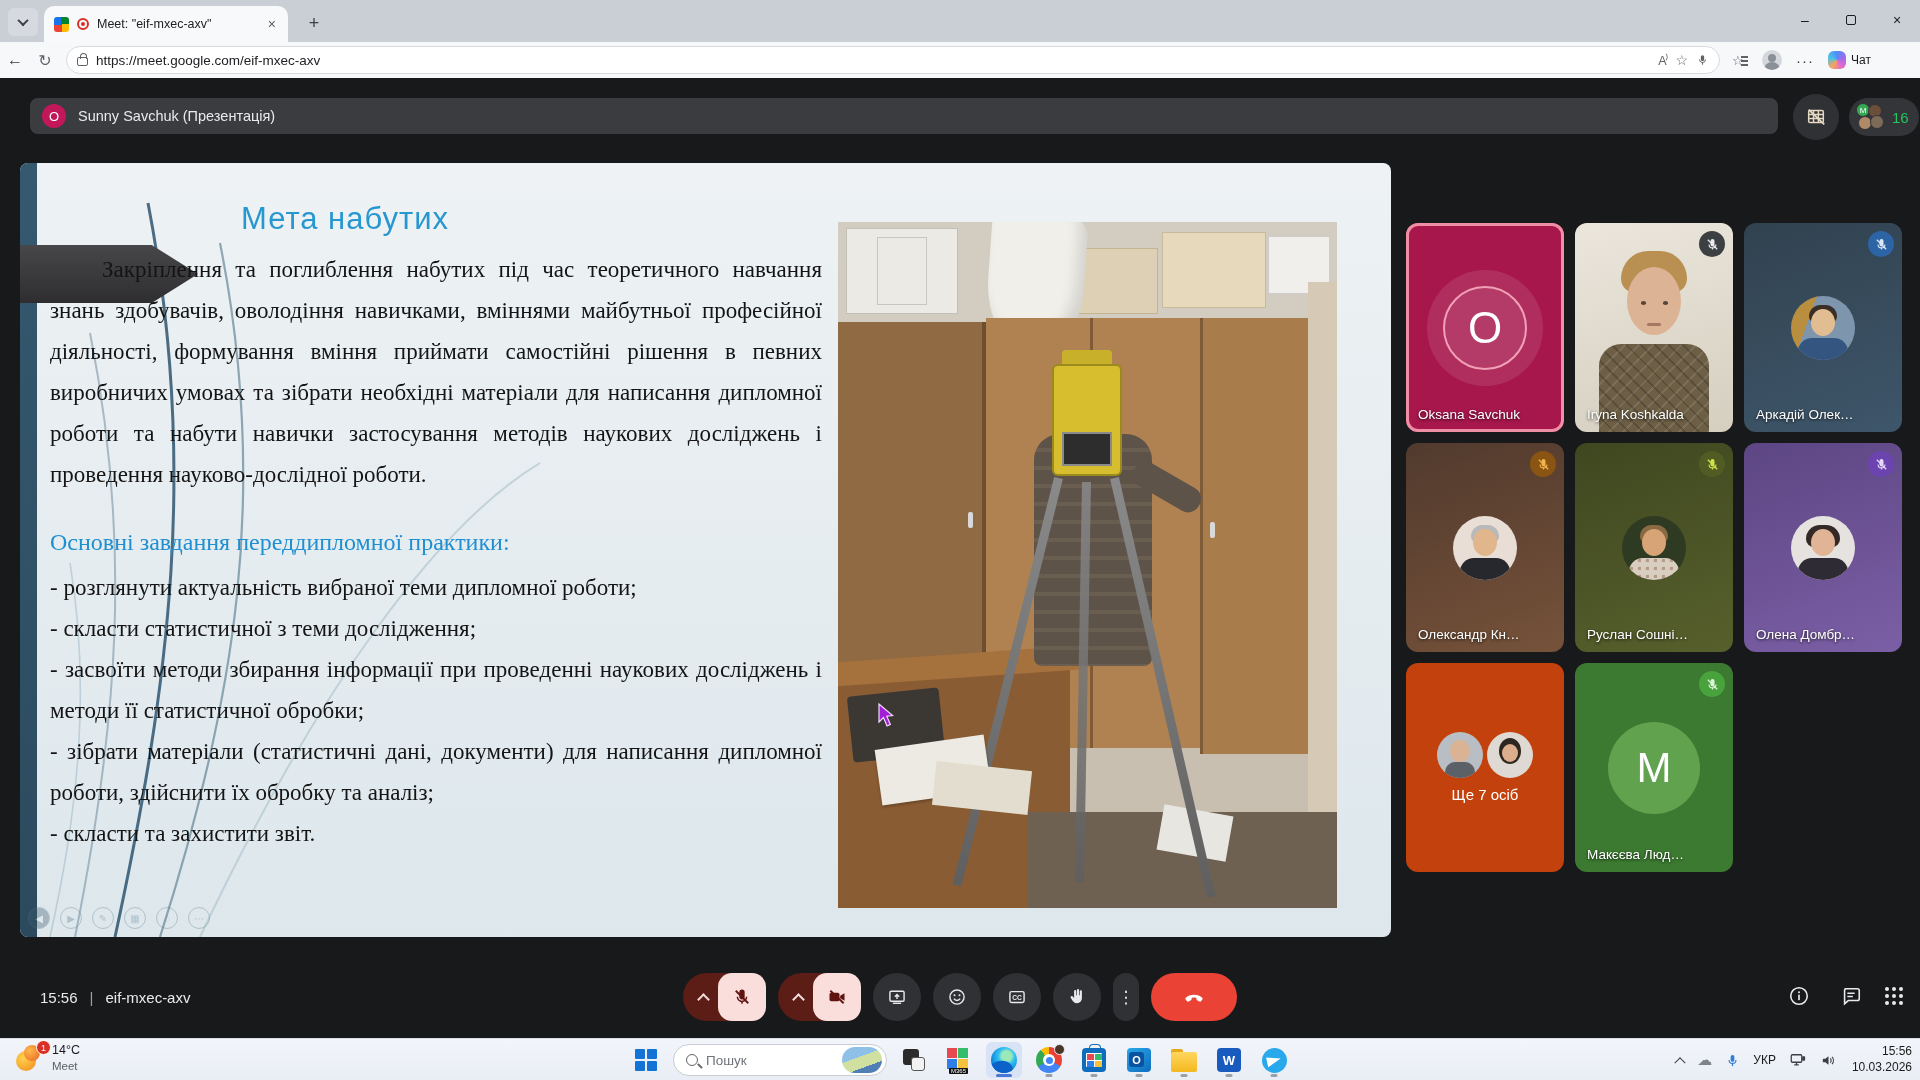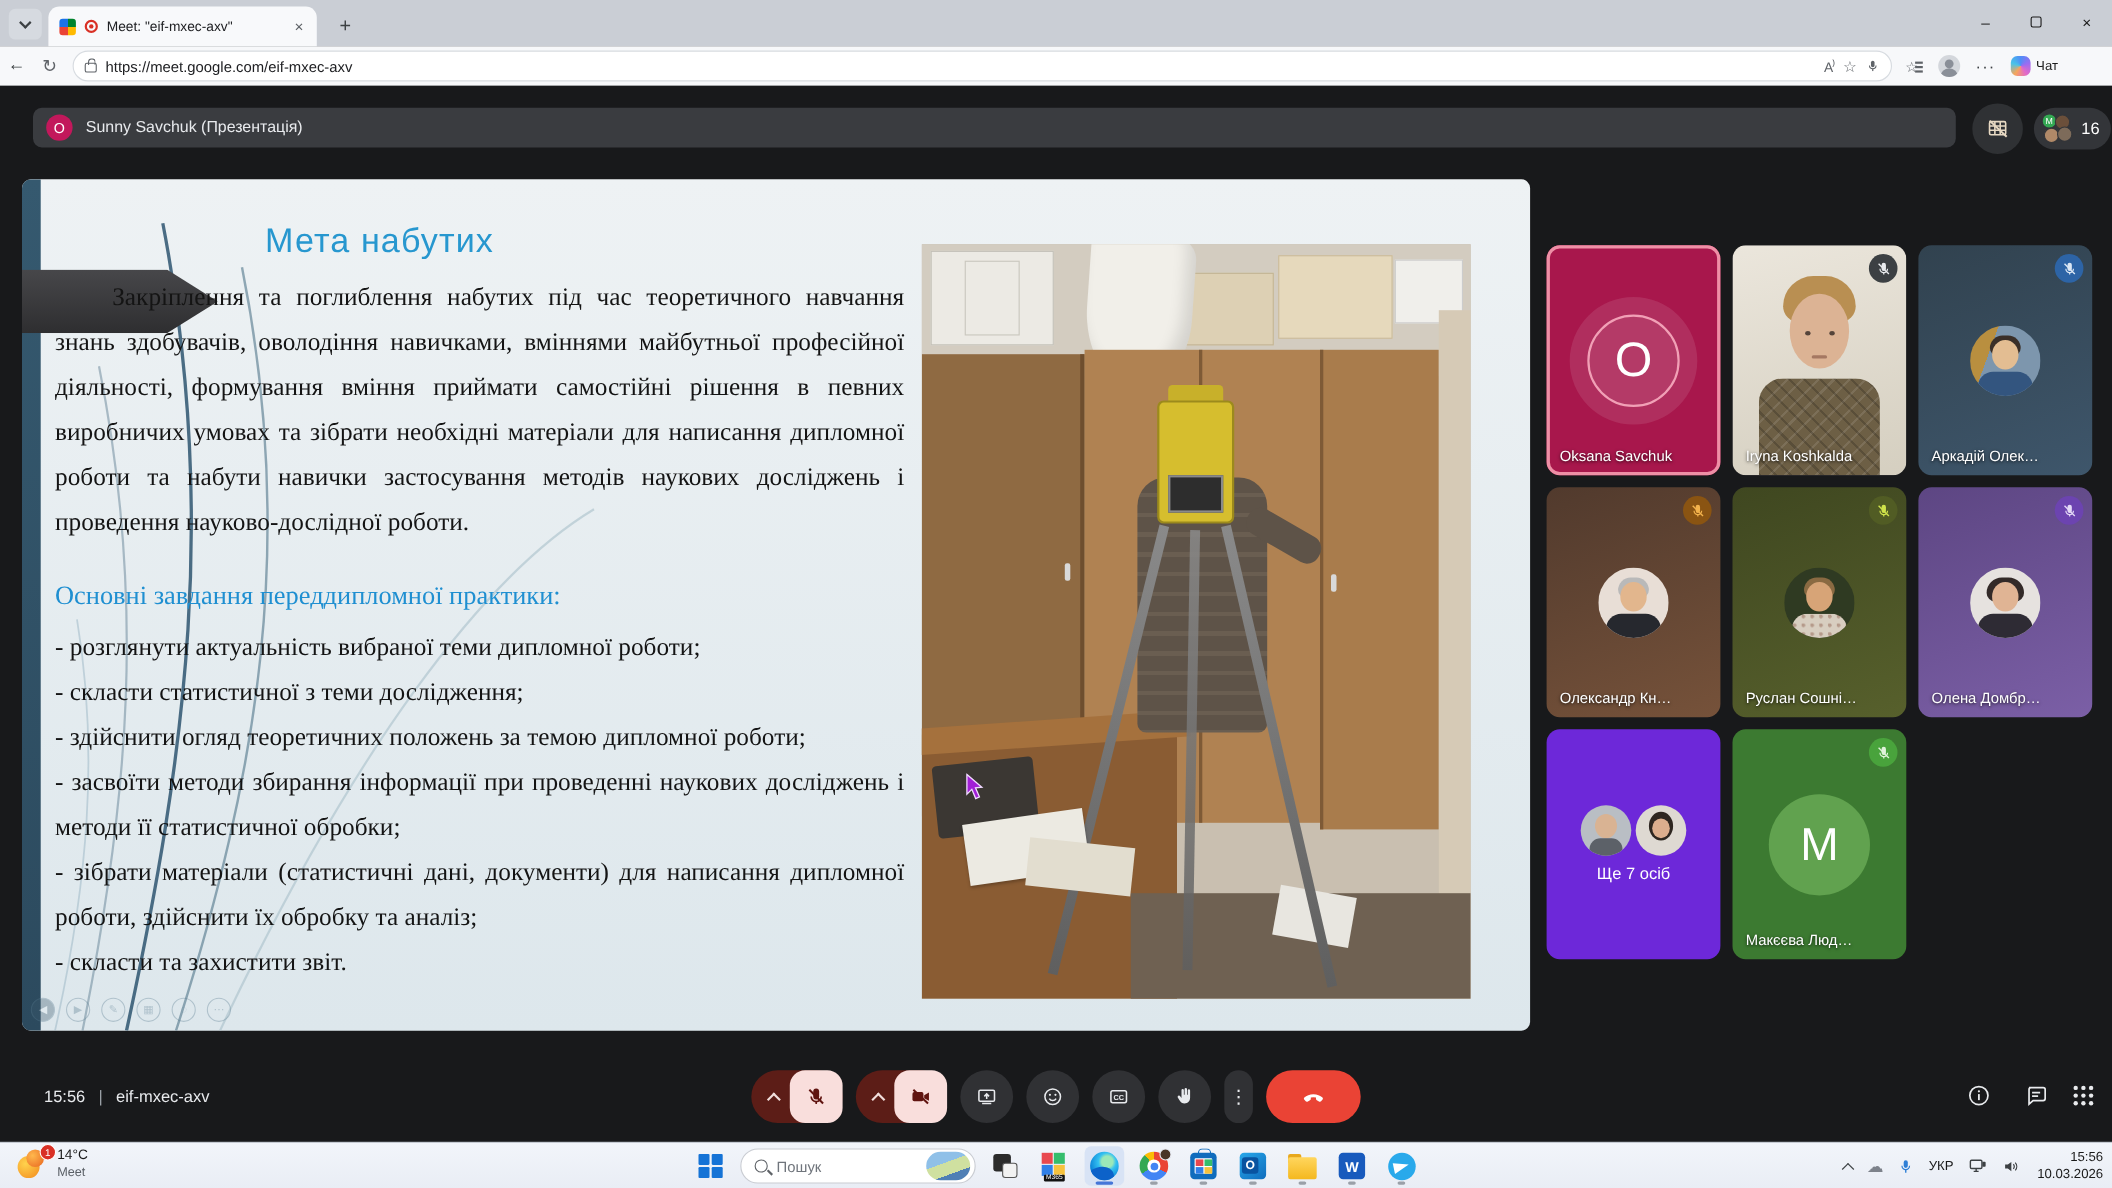--- a/index.html
+++ b/index.html
@@ -46,21 +46,21 @@
   .meet { position:absolute; top:78px; left:0; width:1920px; height:960px; background:#18191b; }
   .banner { position:absolute; left:30px; top:20px; width:1748px; height:36px; background:#3a3c40; border-radius:8px; display:flex; align-items:center; padding-left:12px; gap:12px; }
   .banner .pav { width:24px; height:24px; border-radius:50%; background:#c2185b; color:#fff; font-size:13px; display:flex; align-items:center; justify-content:center; }
   .banner .ptxt { color:#e8eaed; font-size:14.5px; font-weight:500; }
   .gridoff { position:absolute; left:1793px; top:16px; width:46px; height:46px; border-radius:50%; background:#2f3134; display:flex; align-items:center; justify-content:center; }
   .peoplepill { position:absolute; left:1849px; top:20px; height:38px; border-radius:19px; background:#333539; display:flex; align-items:center; padding:0 10px 0 7px; gap:6px; }
   .cluster { position:relative; width:30px; height:28px; }
   .cluster b { position:absolute; width:14px; height:14px; border-radius:50%; border:1px solid #333539; font-size:8px; color:#fff; display:flex; align-items:center; justify-content:center; font-weight:400; }
   .cl1 { left:0; top:0; background:#34a853; } .cl2 { left:12px; top:1px; background:#6b4f3a; }
   .cl3 { left:2px; top:13px; background:#b08968; } .cl4 { left:14px; top:12px; background:#7d6b5a; }
-  .pcount { color:#ffffff; font-size:15px; }
+  .pcount { color:#22c55e; font-size:15px; }
 
   
   .slide { position:absolute; left:20px; top:85px; width:1371px; height:774px; border-radius:8px; overflow:hidden; background:linear-gradient(180deg,#eef2f4,#dde7ec); }
   .lstrip { position:absolute; left:0; top:0; width:17px; height:100%; background:linear-gradient(#35596f,#2c4a5e); z-index:1; }
   .deco { position:absolute; left:0; top:0; z-index:1; }
   .s-arrow { position:absolute; left:0; top:82px; width:178px; height:58px; background:linear-gradient(#47474a,#2e2e30); clip-path:polygon(0 0,74% 0,100% 50%,74% 100%,0 100%); z-index:2; }
   .s-title { position:absolute; left:221px; top:38px; font-size:31px; color:#2797cf; letter-spacing:1px; z-index:3; }
   .s-par { position:absolute; left:30px; top:86px; width:772px; font-family:"Liberation Serif", serif; font-size:23px; line-height:41px; color:#141414; text-align:justify; text-indent:52px; z-index:3; }
   .s-sub { position:absolute; left:30px; top:366px; font-family:"Liberation Serif", serif; font-size:24px; color:#1f8fd1; z-index:3; }
   .s-bullets { position:absolute; left:30px; top:404px; width:772px; z-index:3; }
@@ -308,21 +308,20 @@
         <path d="M180 774 C 300 520, 420 360, 520 300" stroke="#a8bfca" stroke-width="2" fill="none" opacity="0.6"></path>
         <path d="M30 774 C 60 640, 70 520, 50 400" stroke="#88a7b8" stroke-width="1.6" fill="none" opacity="0.4"></path>
       </svg>
       <div class="s-arrow"></div>
       <div class="s-title">Мета набутих</div>
       <p class="s-par">Закріплення та поглиблення набутих під час теоретичного навчання знань здобувачів, оволодіння навичками, вміннями майбутньої професійної діяльності, формування вміння приймати самостійні рішення в певних виробничих умовах та зібрати необхідні матеріали для написання дипломної роботи та набути навички застосування методів наукових досліджень і проведення науково-дослідної роботи.</p>
       <div class="s-sub">Основні завдання переддипломної практики:</div>
       <div class="s-bullets">
         <p>- розглянути актуальність вибраної теми дипломної роботи;</p>
         <p>- скласти статистичної з теми дослідження;</p>
-        <p>- здійснити огляд теоретичних положень за темою дипломної роботи;</p>
         <p>- засвоїти методи збирання інформації при проведенні наукових досліджень і методи її статистичної обробки;</p>
         <p>- зібрати матеріали (статистичні дані, документи) для написання дипломної роботи, здійснити їх обробку та аналіз;</p>
         <p>- скласти та захистити звіт.</p>
       </div>
       <div class="showctl">
         <span>◀</span>
         <span>▶</span>
         <span>✎</span>
         <span>▦</span>
         <span>◌</span>
@@ -461,21 +460,21 @@
               <path d="M12 15a3.2 3.2 0 0 0 3.2-3.2V6.2a3.2 3.2 0 0 0-6.4 0v5.6A3.2 3.2 0 0 0 12 15z" fill="currentColor"></path>
               <path d="M6.5 11.8a5.5 5.5 0 0 0 11 0" stroke="currentColor" stroke-width="1.8" fill="none"></path>
               <path d="M11.1 17.2h1.8V20h-1.8z" fill="currentColor"></path>
               <path d="M4.5 4.5l15 15" stroke="currentColor" stroke-width="2"></path>
             </svg>
         </span>
         <span class="tname">Олена Домбр…</span>
       </div>
 
 
-      <div class="tile overflow" style="background: #6d28d9;">
+      <div class="tile overflow" style="background: #c2410c;">
         <div class="ov-avs">
           <span class="ov-av m"></span>
           <span class="ov-av f"></span>
         </div>
         <span class="ovlabel">Ще 7 осіб</span>
       </div>
 
       <div class="tile" style="background: rgb(60, 122, 49);">
         <div class="mcirc">M</div>
         <span class="badge" style="background: rgb(73, 163, 60); color: rgb(223, 242, 218);">

